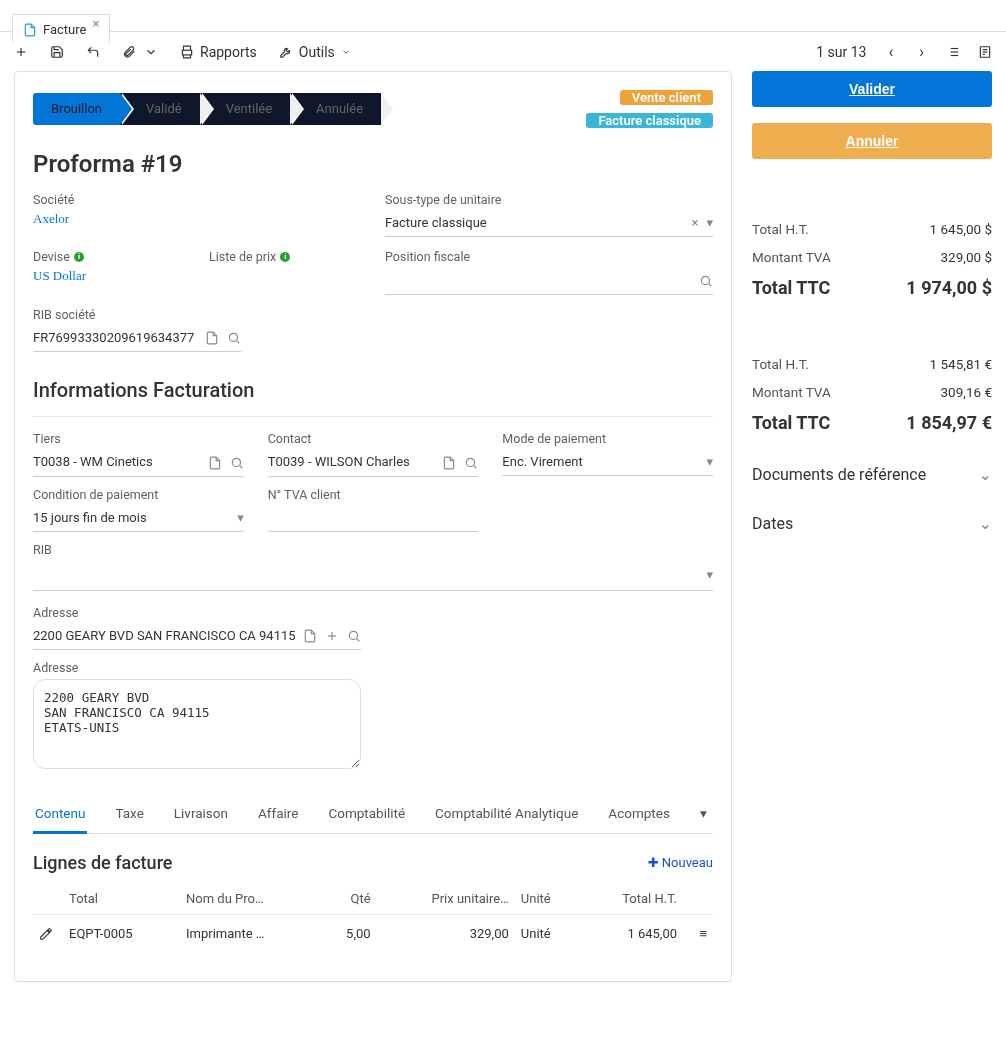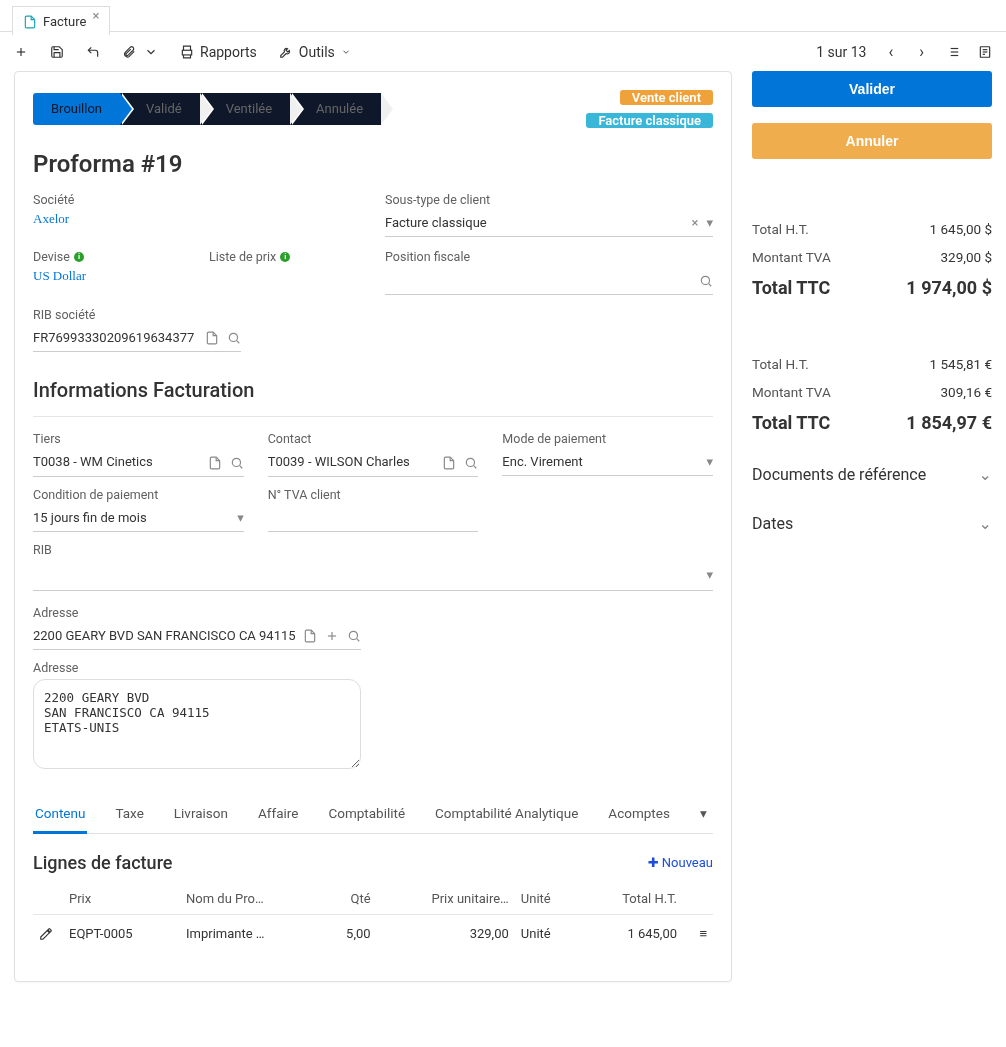--- a/index.html
+++ b/index.html
@@ -1,21 +1,21 @@
 <!DOCTYPE html>
 <html><head>
 <meta charset="utf-8">
 <style>
   * { box-sizing: border-box; }
   html, body { margin:0; padding:0; font-family: -apple-system, "Segoe UI", Roboto, Arial, sans-serif; font-size:13px; color:#333; background:#fff; }
   a { text-decoration:none;font-family:Liberation Serif, serif; }
 
   
   .tab-bar { border-bottom:1px solid #ddd; padding:0 12px; height:32px; display:flex; align-items:flex-end; }
-  .tab { border:1px solid #ddd; border-bottom:none; background:#fff; padding:6px 10px; position:relative; top:4px; display:flex; align-items:center; gap:6px; font-size:13px; }
+  .tab { border:1px solid #ddd; border-bottom:none; background:#fff; padding:6px 10px; position:relative; top:12px; display:flex; align-items:center; gap:6px; font-size:13px; }
   .tab .file-icon { color:#17a2b8; }
   .tab .close-x { color:#888; cursor:pointer; position:relative; top:-6px; }
 
   
   .toolbar { display:flex; align-items:center; justify-content:space-between; padding:10px 14px; }
   .toolbar-left { display:flex; align-items:center; gap:22px;justify-content:space-between; }
   .tb-btn { color:#333; cursor:pointer; font-size:15px; display:flex; align-items:center; gap:6px; }
   .tb-btn .lbl { font-size:14px; }
   .toolbar-right { display:flex; align-items:center; gap:18px; }
   .pager { font-size:14px; color:#333; }
@@ -66,21 +66,21 @@
   .lines-header { display:flex; align-items:center; justify-content:space-between; margin-top:18px; }
   .lines-header h3 { font-size:18px; font-weight:500; margin:0; }
   .new-btn { color:#1d4ed8; cursor:pointer; font-size:13px; }
   table.lines { width:100%; border-collapse:collapse; margin-top:10px; }
   table.lines th { text-align:left; font-weight:400; color:#555; font-size:13px; padding:8px 6px; border-bottom:1px solid #e6e6e6; }
   table.lines th.r { text-align:right; }
   table.lines td { padding:10px 6px; font-size:13px; color:#333; }
   table.lines td.r { text-align:right; }
 
   
-  .side-btn { display:block; width:100%; text-align:center; padding:10px 0; border-radius:3px; font-weight:600; font-size:14px; color:#fff; cursor:pointer; border:none; }
+  .side-btn { display:block; width:100%; text-align:center; padding:10px 0; border-radius:3px; font-weight:600; font-size:14px; color:#fff; cursor:pointer; border:none;text-decoration:underline; }
   .side-btn.primary { background:#0275d8; }
   .side-btn.warn { background:#f0ad4e; }
 
   
   .totals { font-size:13.5px; }
   .tot-row { display:flex; justify-content:space-between; padding:6px 0; }
   .tot-row.big { font-size:18px; font-weight:700; }
   .tot-row .lab { color:#555; }
   .tot-row.big .lab { color:#333; }
 
@@ -199,21 +199,21 @@
     </div>
 
     <h1 class="title">Proforma #19</h1>
 
     <div class="row">
       <div class="col half">
         <div class="field-label">Société</div>
         <a href="#" class="link-val">Axelor</a>
       </div>
       <div class="col half">
-        <div class="field-label">Sous-type de client</div>
+        <div class="field-label">Sous-type de unitaire</div>
         <div class="underline-field">
           <span class="val">Facture classique</span>
           <span class="field-icons">
             <span>×</span>
             <span>▾</span>
           </span>
         </div>
       </div>
     </div>
 
@@ -387,21 +387,21 @@
 
     <div class="lines-header">
       <h3>Lignes de facture</h3>
       <span class="new-btn">✚ <span>Nouveau</span></span>
     </div>
 
     <table class="lines">
       <thead>
         <tr>
           <th style="width:30px;"></th>
-          <th>Prix</th>
+          <th>Total</th>
           <th>Nom du Pro…</th>
           <th class="r">Qté</th>
           <th class="r">Prix unitaire…</th>
           <th>Unité</th>
           <th class="r">Total H.T.</th>
           <th style="width:30px;"></th>
         </tr>
       </thead>
       <tbody>
         <tr>

